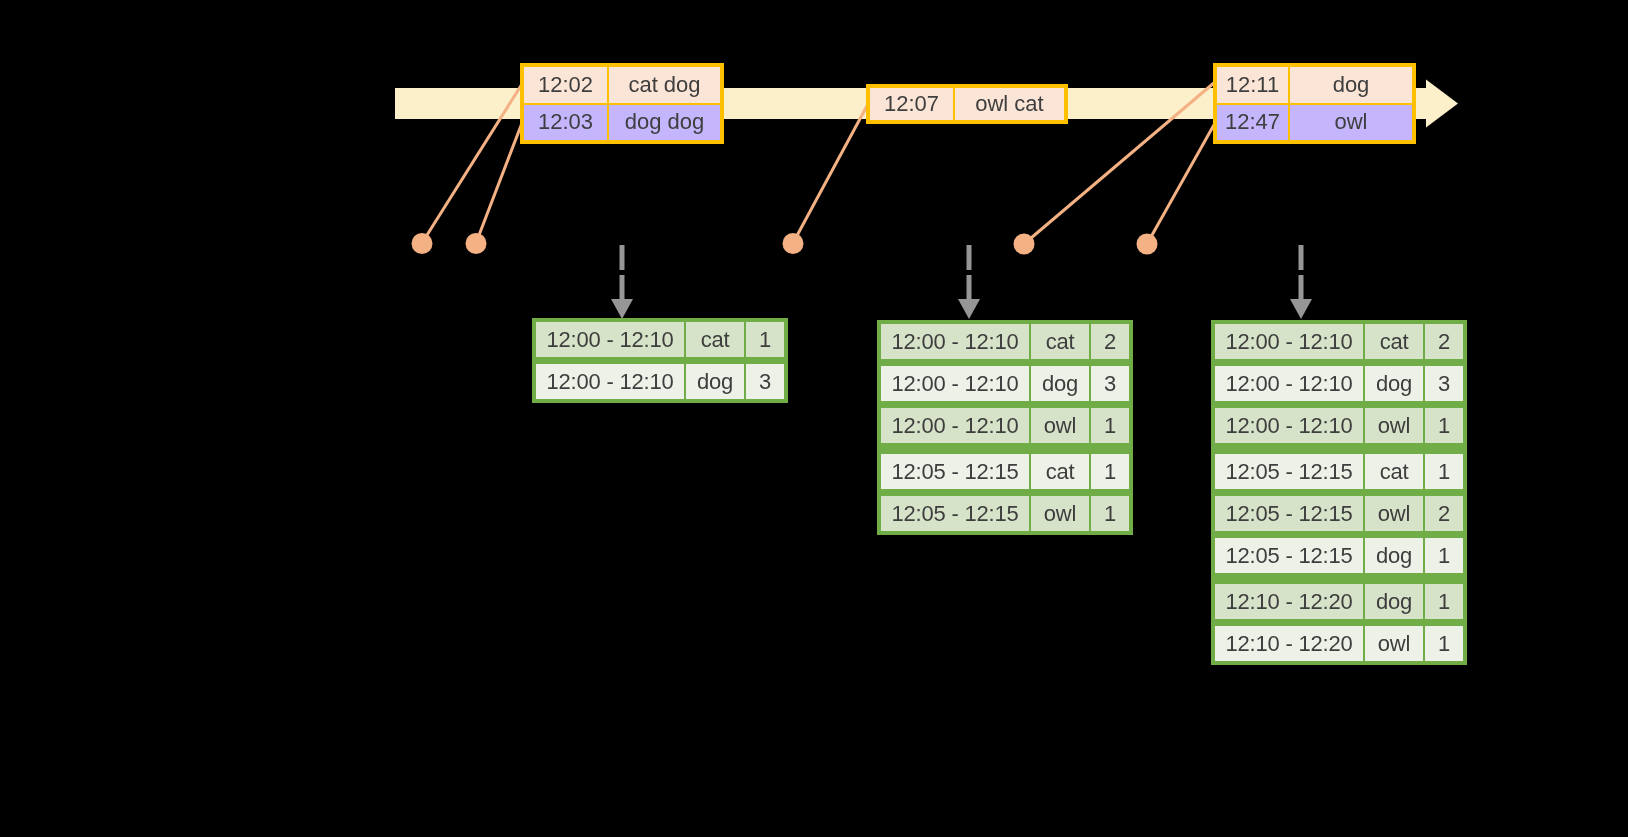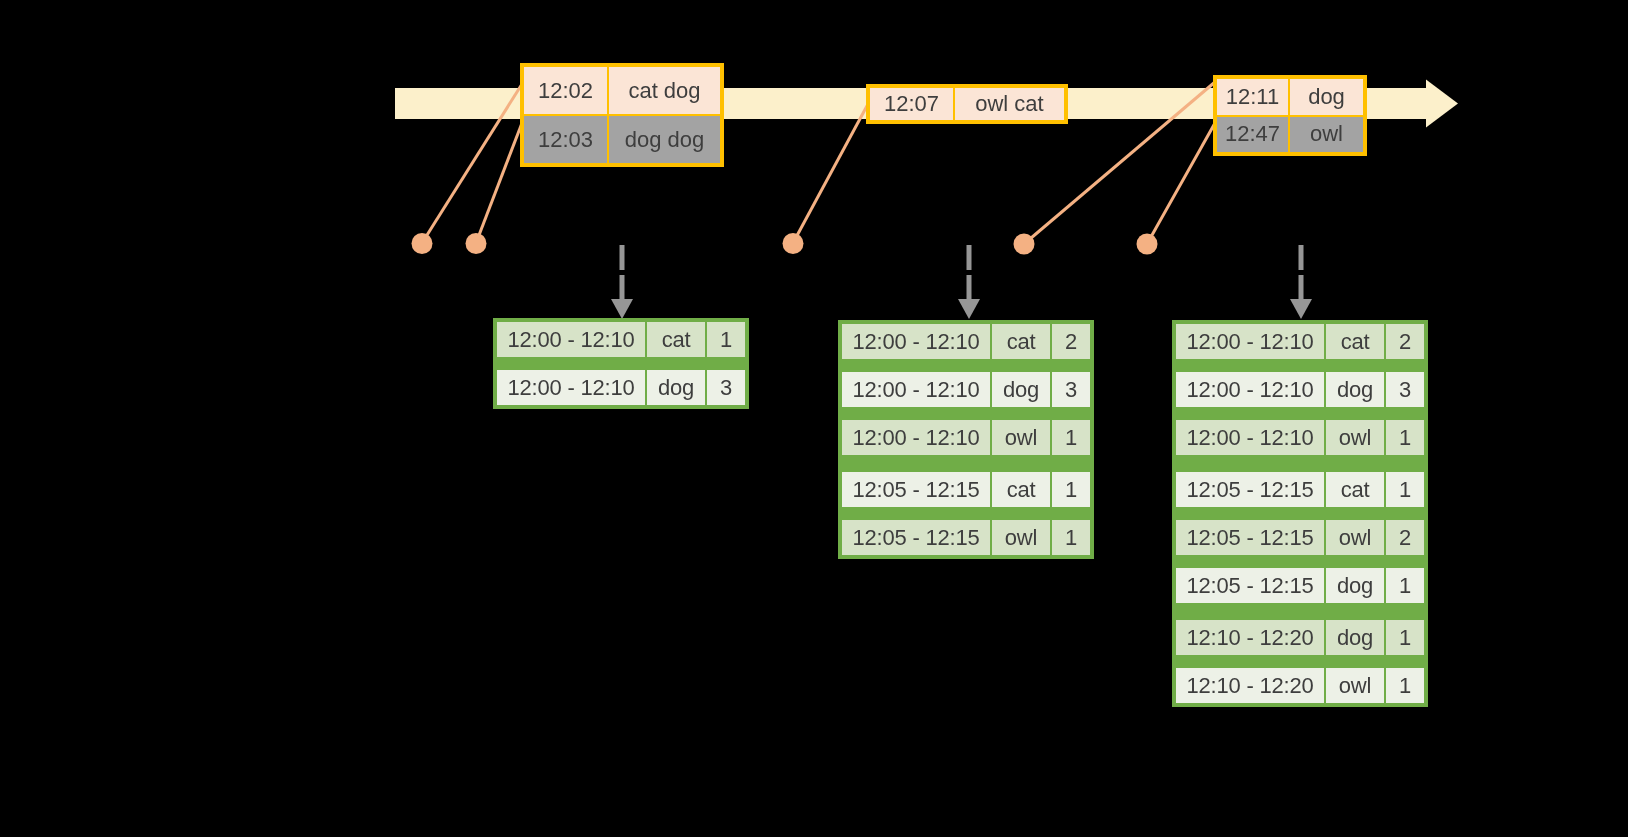--- a/index.html
+++ b/index.html
@@ -4,24 +4,24 @@
 <style>
   html,body{margin:0;padding:0;background:#000;}
   #stage{position:relative;width:1628px;height:837px;background:#000;overflow:hidden;
          font-family:"Liberation Sans",sans-serif;color:#3e3e3e;}
   #gfx{position:absolute;left:0;top:0;}
 
   
   .event-box{position:absolute;background:#ffc000;display:grid;gap:2px;padding:4px;box-sizing:border-box;}
   .event-box .cell{display:flex;align-items:center;justify-content:center;font-size:22px;line-height:1;}
   .fill-a{background:#fbe5d6;}
-  .fill-b{background:#a3a3a3;}
+  .fill-b{background:#c4b5fd;}
 
   
-  .result-table{position:absolute;background:#70ad47;padding:4px;display:flex;flex-direction:column;gap:13px;box-sizing:border-box;}
+  .result-table{position:absolute;background:#70ad47;padding:4px;display:flex;flex-direction:column;gap:7px;box-sizing:border-box;margin-left:39px;}
   .result-table .row{display:grid;grid-template-columns:148px 58px 38px;gap:2px;height:35px;}
   .result-table .row.grp{margin-top:4px;}
   .result-table .cell{display:flex;align-items:center;justify-content:center;font-size:22px;line-height:1;letter-spacing:-0.2px;}
   .row-a .cell{background:#d7e3c8;}
   .row-b .cell{background:#edf1e7;}
 </style>
 </head>
 <body>
 
 <div id="stage">
@@ -50,33 +50,33 @@
     <g stroke="#969696" stroke-width="5" fill="#969696">
       <line x1="622" y1="245" x2="622" y2="301" stroke-dasharray="25 5"></line>
       <polygon points="611,299 633,299 622,319" stroke="none"></polygon>
       <line x1="969" y1="245" x2="969" y2="301" stroke-dasharray="25 5"></line>
       <polygon points="958,299 980,299 969,319" stroke="none"></polygon>
       <line x1="1301" y1="245" x2="1301" y2="301" stroke-dasharray="25 5"></line>
       <polygon points="1290,299 1312,299 1301,319" stroke="none"></polygon>
     </g>
   </svg>
 
-  <div class="event-box" style="left:520px;top:63px;width:204px;height:104px;grid-template-columns:83px 1fr;grid-template-rows:1fr 1fr;">
+  <div class="event-box" style="left:520px;top:63px;width:204px;height:81px;grid-template-columns:83px 1fr;grid-template-rows:1fr 1fr;">
     <div class="cell fill-a">12:02</div>
     <div class="cell fill-a">cat dog</div>
     <div class="cell fill-b">12:03</div>
     <div class="cell fill-b">dog dog</div>
   </div>
 
   <div class="event-box" style="left:866px;top:84px;width:202px;height:40px;grid-template-columns:83px 1fr;grid-template-rows:1fr;text-align:center;">
     <div class="cell fill-a">12:07</div>
     <div class="cell fill-a">owl cat</div>
   </div>
 
-  <div class="event-box" style="left:1213px;top:63px;width:154px;height:81px;grid-template-columns:71px 1fr;grid-template-rows:1fr 1fr;margin-top:12px;">
+  <div class="event-box" style="left:1213px;top:63px;width:203px;height:81px;grid-template-columns:71px 1fr;grid-template-rows:1fr 1fr;">
     <div class="cell fill-a">12:11</div>
     <div class="cell fill-a">dog</div>
     <div class="cell fill-b">12:47</div>
     <div class="cell fill-b">owl</div>
   </div>
 
   <div class="result-table" style="left:493px;top:318px;">
     <div class="row row-a">
       <div class="cell">12:00 - 12:10</div>
       <div class="cell">cat</div>

